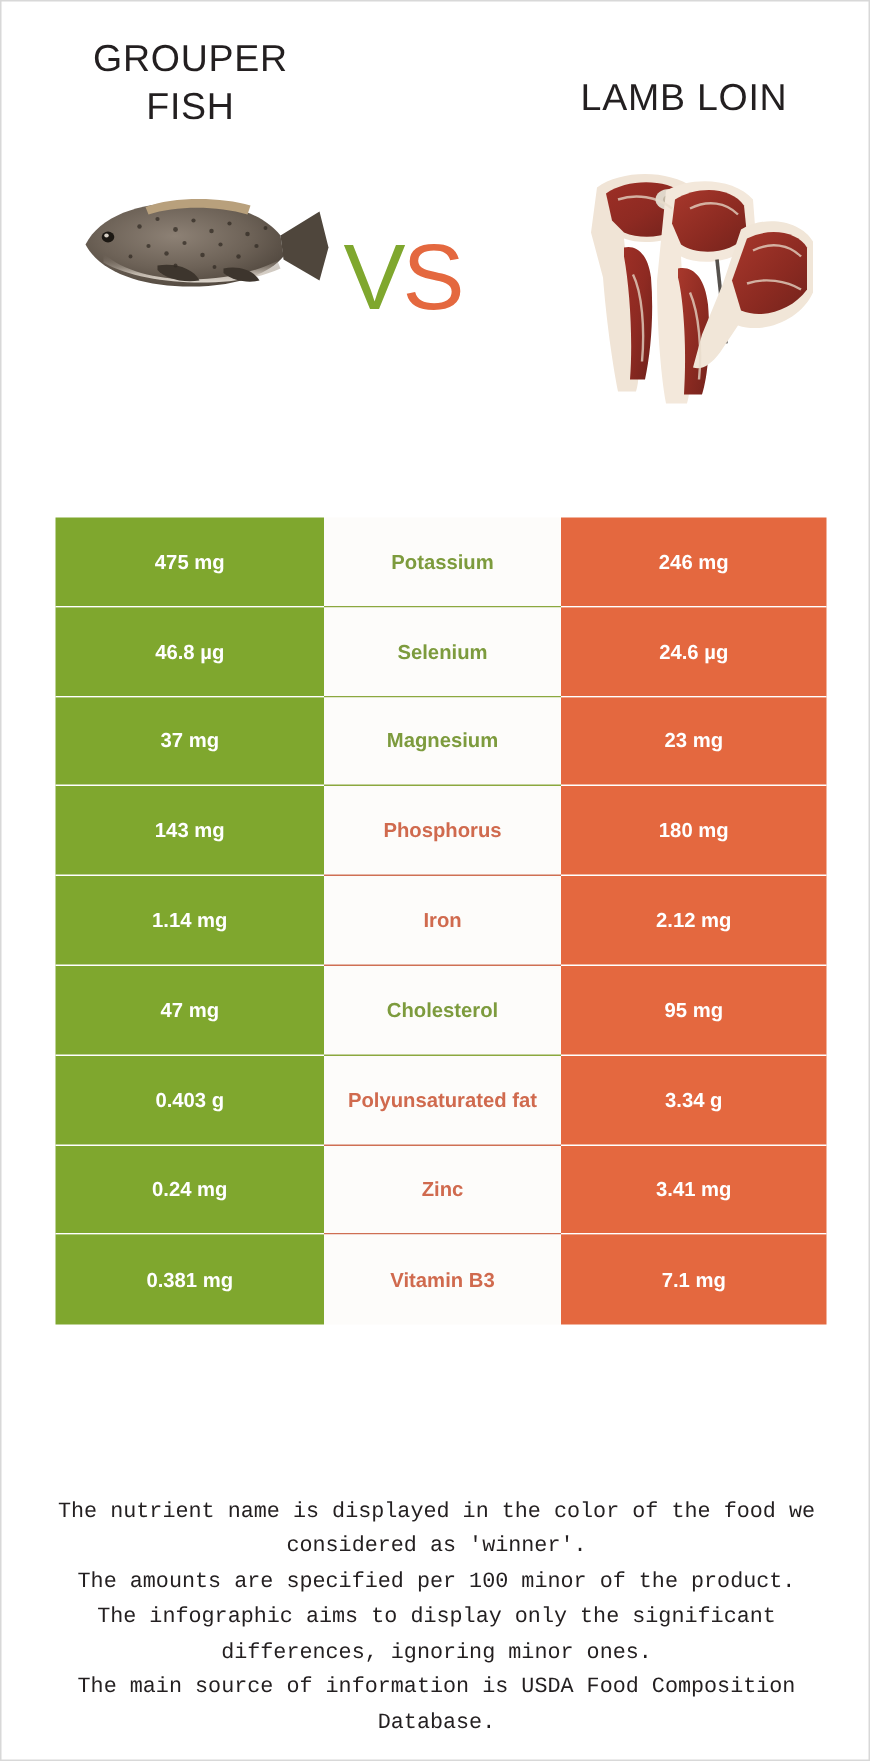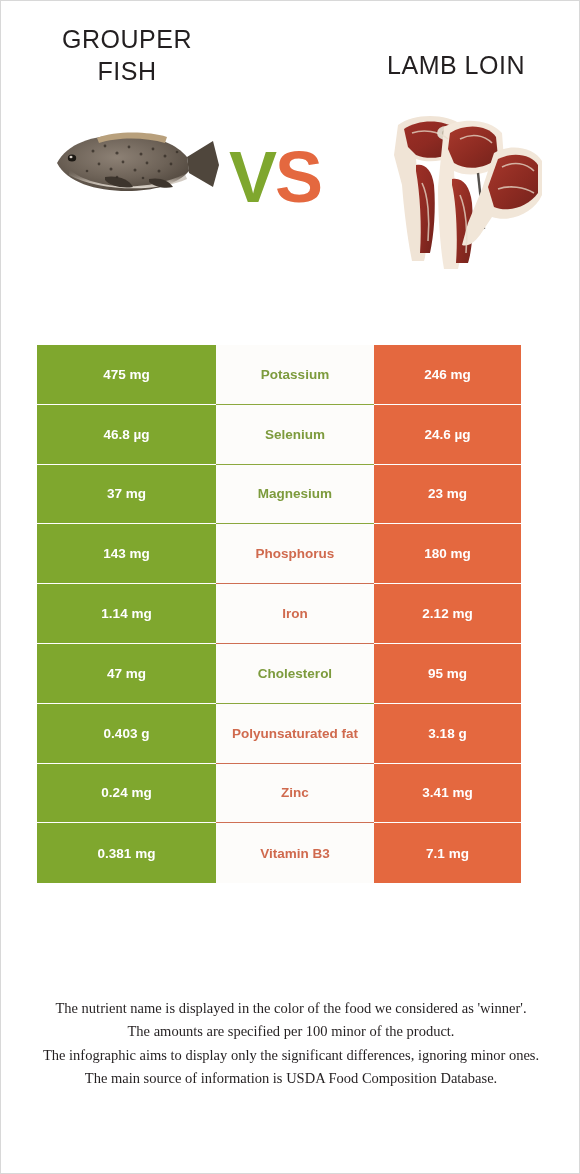--- a/index.html
+++ b/index.html
@@ -58,24 +58,24 @@
   .lamb-art {
     position: absolute;
     left: 385px;
     top: -8px;
     width: 160px;
     height: 170px;
   }
   .vs {
     position: absolute;
     left: 228px;
-    top: 30px;
+    top: 44px;
     font-family: "Liberation Sans", sans-serif;
-    font-weight: 700;
-    font-size: 72px;
+    font-weight: 400;
+    font-size: 62px;
     line-height: 1;
     letter-spacing: -2px;
   }
   .vs .v { color: #7FA72E; }
   .vs .s { color: #E4683F; }
 
   
   .table {
     position: absolute;
     left: 20px;
@@ -102,21 +102,21 @@
     color: #ffffff;
     border-bottom: 1px solid #ffffff;
   }
   .cell-mid {
     width: 158px;
     background: #fdfcfa;
     font-size: 13.5px;
     font-weight: 700;
   }
   .cell-right {
-    width: 147px;
+    width: 177px;
     background: #E4683F;
     color: #ffffff;
     border-bottom: 1px solid #ffffff;
   }
   .row:last-child .cell-left,
   .row:last-child .cell-right {
     border-bottom: none;
   }
   .cell-mid.win-left {
     color: #7D9B3D;
@@ -135,21 +135,21 @@
     top: 996px;
     width: 580px;
     text-align: center;
     font-family: "Liberation Serif", serif;
     font-size: 14.5px;
     line-height: 1.62;
     color: #231f20;
     padding: 0 26px;
     box-sizing: border-box;
   }
-  .footer p { margin: 0; }
+  .footer p { margin: 0; font-family: Liberation Mono, monospace; }
 </style>
 </head>
 <body>
 
 <div class="header">
   <div class="food-title title-right">LAMB LOIN</div>
   <div class="food-title title-left">
     <div>GROUPER</div>
     <div>FISH</div>
   </div>
@@ -275,21 +275,21 @@
   <div class="row">
     <div class="cell cell-left">47 mg</div>
     <div class="cell cell-mid win-left">Cholesterol</div>
     <div class="cell cell-right">95 mg</div>
   </div>
 
 
   <div class="row">
     <div class="cell cell-left">0.403 g</div>
     <div class="cell cell-mid win-right">Polyunsaturated fat</div>
-    <div class="cell cell-right">3.18 g</div>
+    <div class="cell cell-right">3.34 g</div>
   </div>
 
   <div class="row">
     <div class="cell cell-left">0.24 mg</div>
     <div class="cell cell-mid win-right">Zinc</div>
     <div class="cell cell-right">3.41 mg</div>
   </div>
 
   <div class="row">
     <div class="cell cell-left">0.381 mg</div>

